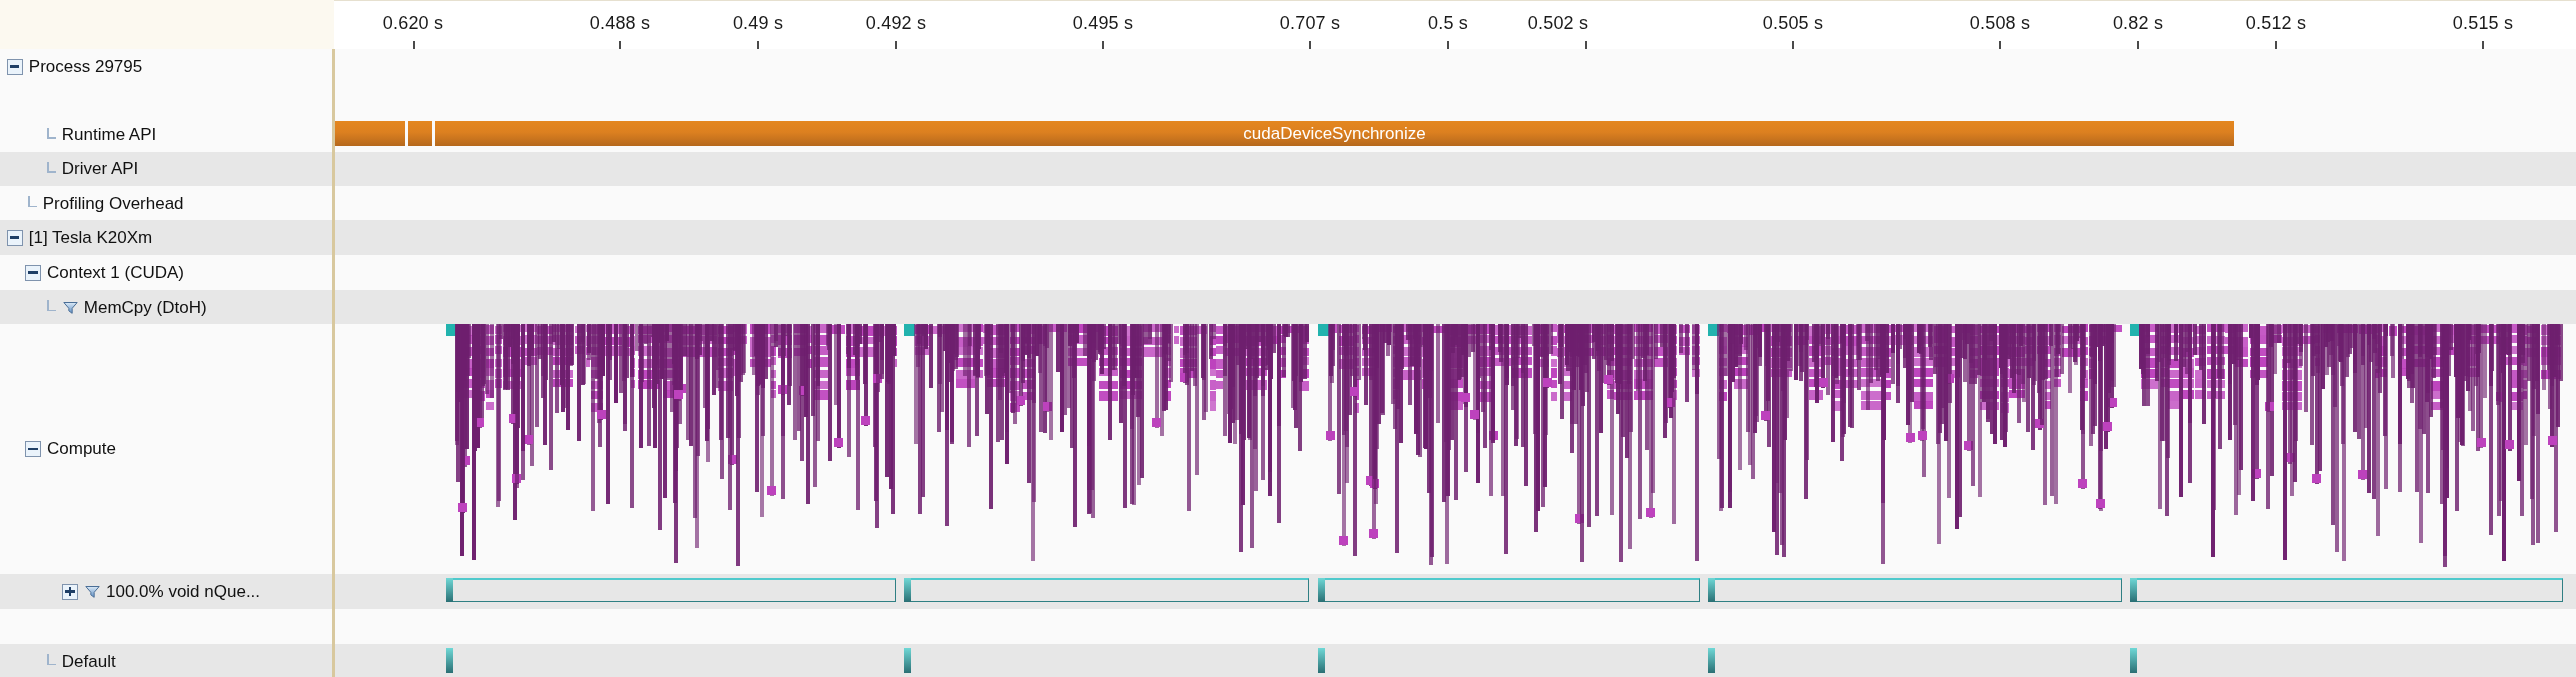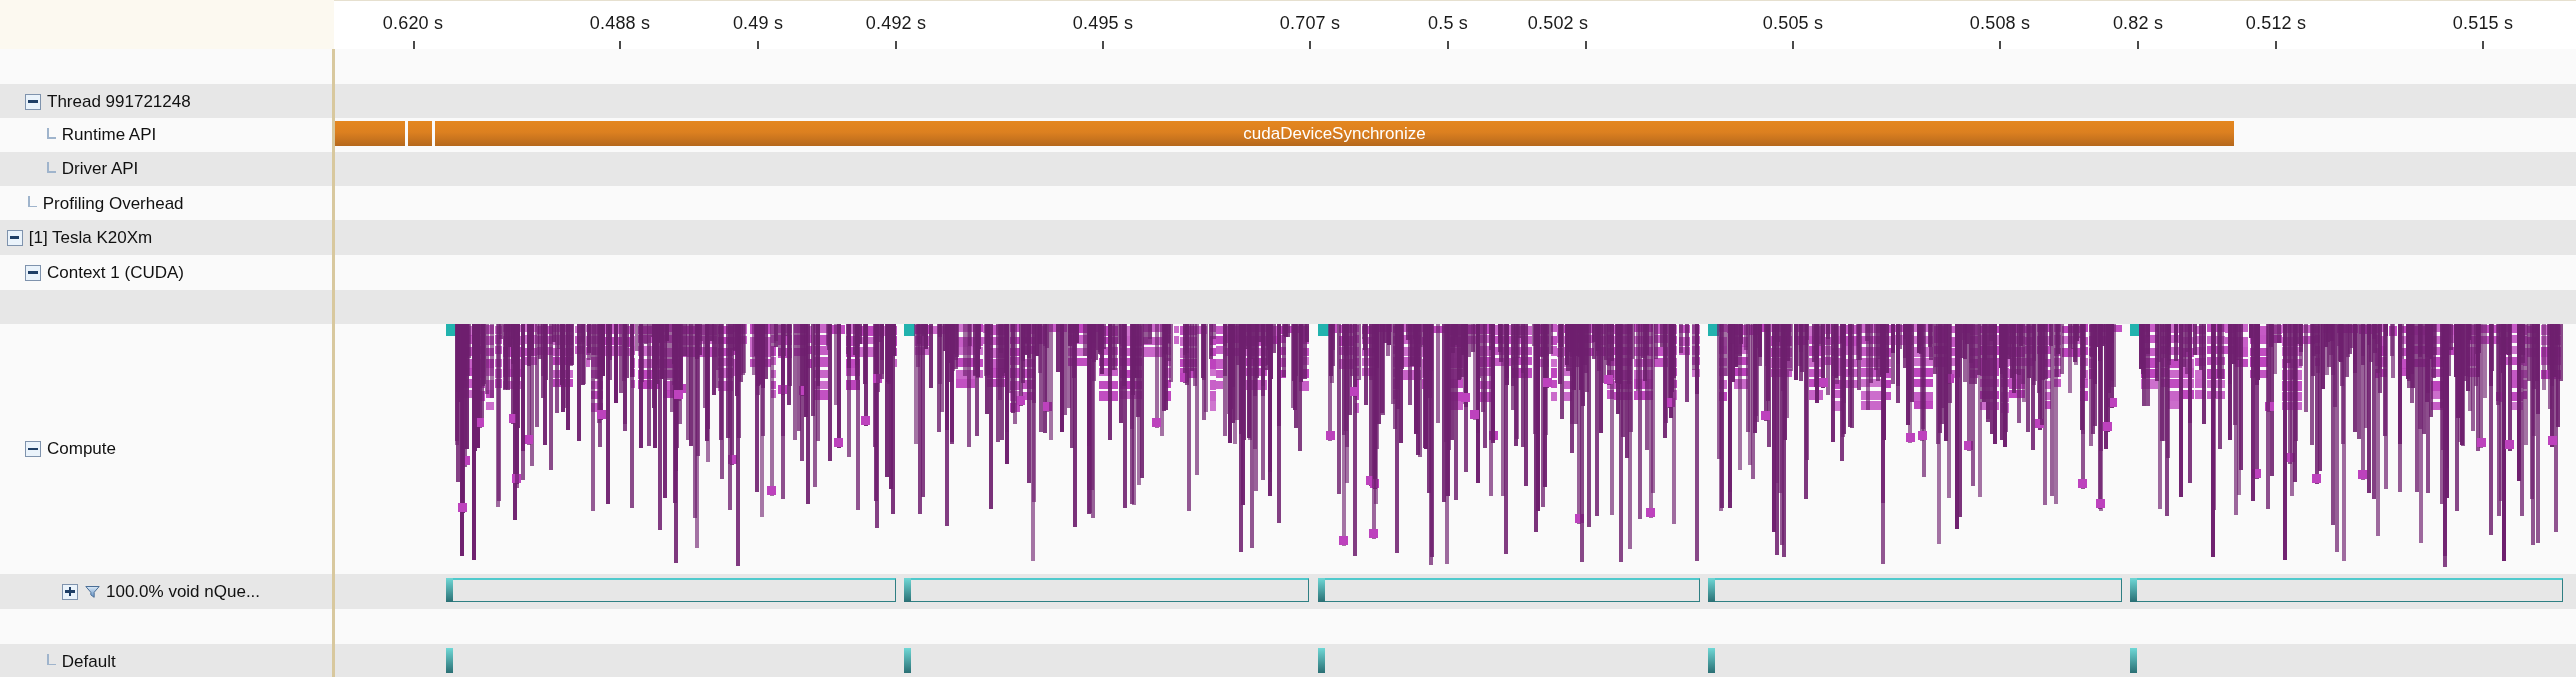--- a/index.html
+++ b/index.html
@@ -91,28 +91,25 @@
         <div class="tick-mark" style="left: 1803px;"></div>
         <div class="tick-label" style="left: 1942px;">0.512 s</div>
         <div class="tick-mark" style="left: 1941px;"></div>
         <div class="tick-label" style="left: 2149px;">0.515 s</div>
         <div class="tick-mark" style="left: 2148px;"></div>
       </div>
   </div>
 
   <div id="rows">
       <div class="row norm" style="top: 0px; height: 35px;">
-        <div class="row-track"></div>
-      </div>
-      <div class="row alt" style="top: 35px; height: 35px;">
-        <div class="row-label" style="padding-left: 25px;">
+        <div class="row-label" style="padding-left: 6.8px;">
           <span class="tbox">
             <span class="hbar"></span>
           </span>
-          <span>Thread 991721248</span>
+          <span>Process 29795</span>
         </div>
         <div class="row-track"></div>
       </div>
       <div class="row norm" style="top: 69px; height: 34px;">
         <div class="row-label" style="padding-left: 44px;">
           <span class="elbow"></span>
           <span>Runtime API</span>
         </div>
         <div class="row-track">
           <div class="bar-orange" style="left: 0px; width: 71px;"></div>
@@ -147,20 +144,33 @@
       <div class="row norm" style="top: 206px; height: 35px;">
         <div class="row-label" style="padding-left: 25px;">
           <span class="tbox">
             <span class="hbar"></span>
           </span>
           <span>Context 1 (CUDA)</span>
         </div>
         <div class="row-track"></div>
       </div>
       <div class="row alt" style="top: 241px; height: 35px;">
+        <div class="row-label" style="padding-left: 44px;">
+          <span class="elbow"></span>
+          <span class="funnel"><svg width="17" height="15" viewBox="0 0 20 18">
+              <defs>
+                <linearGradient id="fg" x1="0" y1="0" x2="0" y2="1">
+                  <stop offset="0" stop-color="#dceaf7"></stop>
+                  <stop offset="1" stop-color="#5f8fc4"></stop>
+                </linearGradient>
+              </defs>
+              <path d="M2 3 H18 L12 10 V16 L8 13 V10 Z" fill="url(#fg)" stroke="#4a6e96" stroke-width="1.2"></path>
+            </svg></span>
+          <span>MemCpy (DtoH)</span>
+        </div>
         <div class="row-track"></div>
       </div>
       <div class="row norm" style="top: 275px; height: 250px;">
         <div class="row-label" style="padding-left: 25px;">
           <span class="tbox">
             <span class="hbar"></span>
           </span>
           <span>Compute</span>
         </div>
         <div class="row-track">

